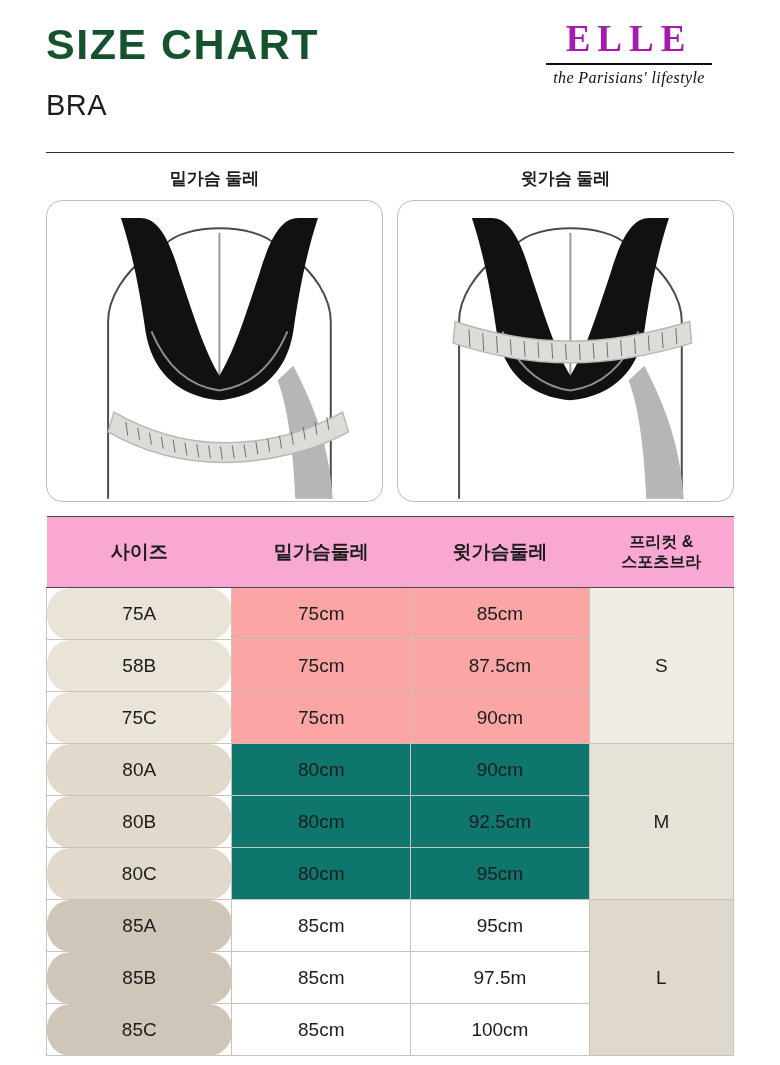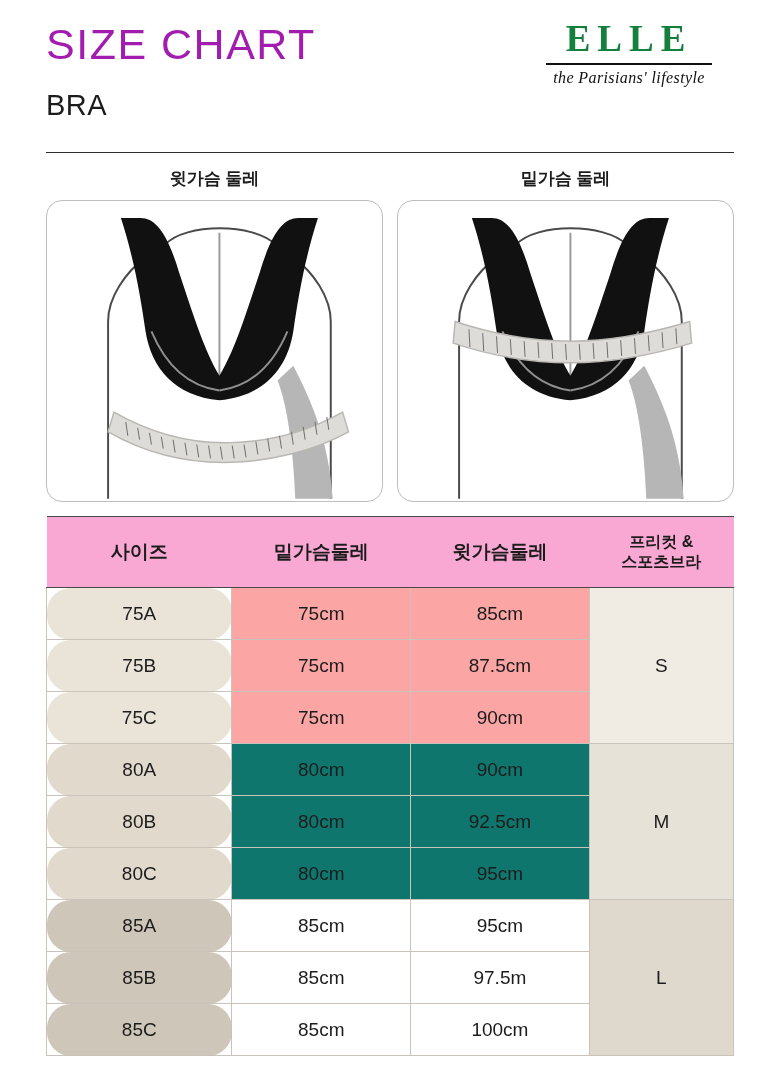--- a/index.html
+++ b/index.html
@@ -25,22 +25,22 @@
 
   
   .header {
     position: relative;
     padding-top: 22px;
     height: 120px;
   }
   .title-main {
     font-size: 43px;
     letter-spacing: 1.5px;
-    font-weight: 400;
-    color: #a21caf;
+    font-weight: 700;
+    color: #14532d;
     line-height: 1.05;
     margin: 0;
   }
   .title-sub {
     font-size: 29px;
     font-weight: 400;
     color: #1c1c1c;
     margin: 22px 0 0 0;
     letter-spacing: 0.5px;
   }
@@ -49,21 +49,21 @@
     right: 20px;
     top: 20px;
     text-align: center;
     width: 170px;
   }
   .brand-name {
     font-family: "Liberation Serif", serif;
     font-size: 37px;
     letter-spacing: 7px;
     font-weight: 700;
-    color: #15803d;
+    color: #a21caf;
     line-height: 1;
   }
   .brand-rule {
     height: 2px;
     background: #111;
     margin: 6px 2px 4px 2px;
   }
   .brand-tag {
     font-family: "Liberation Serif", serif;
     font-style: italic;
@@ -166,22 +166,22 @@
     <div class="brand">
       <div class="brand-name">ELLE</div>
       <div class="brand-rule"></div>
       <div class="brand-tag">the Parisians' lifestyle</div>
     </div>
   </div>
 
   <div class="head-rule"></div>
 
   <div class="caption-row">
+    <div class="caption">밑가슴 둘레</div>
     <div class="caption">윗가슴 둘레</div>
-    <div class="caption">밑가슴 둘레</div>
   </div>
 
   <div class="illus-row">
 
     <div class="illus">
       <svg viewBox="0 0 340 300" preserveAspectRatio="xMidYMid meet">
 
         <path d="M62 300 L62 120 C62 95 80 70 100 55 L120 42" fill="none" stroke="#4a4a4a" stroke-width="2"></path>
         <path d="M288 300 L288 120 C288 95 270 70 250 55 L232 42" fill="none" stroke="#4a4a4a" stroke-width="2"></path>
         <path d="M175 30 C175 90 175 130 175 180" fill="none" stroke="#9a9a9a" stroke-width="2"></path>
@@ -279,21 +279,21 @@
       </tr>
     </thead>
     <tbody>
       <tr class="g0">
         <td class="size-cell">75A</td>
         <td class="val">75cm</td>
         <td class="val">85cm</td>
         <td class="group-cell g0" rowspan="3">S</td>
       </tr>
       <tr class="g0">
-        <td class="size-cell">75B</td>
+        <td class="size-cell">58B</td>
         <td class="val">75cm</td>
         <td class="val">87.5cm</td>
       </tr>
       <tr class="g0">
         <td class="size-cell">75C</td>
         <td class="val">75cm</td>
         <td class="val">90cm</td>
       </tr>
 
       <tr class="g1">

